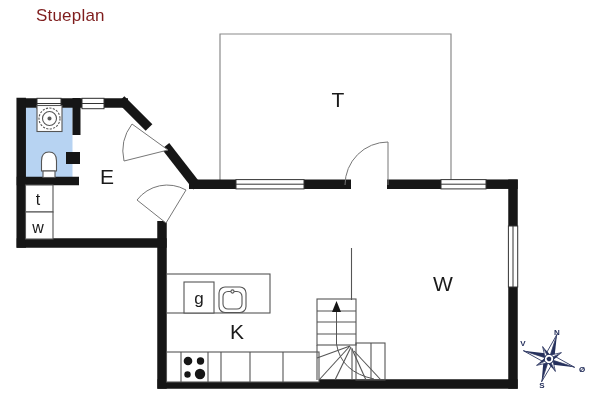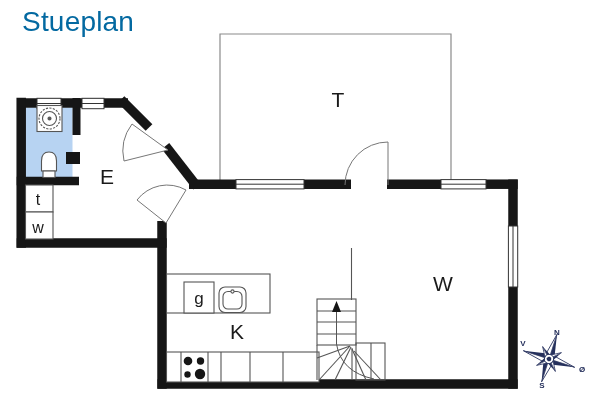--- a/index.html
+++ b/index.html
@@ -1,18 +1,18 @@
 <!DOCTYPE html>
 <html><head>
 <meta charset="utf-8">
 <style>
   html,body{margin:0;padding:0;background:#ffffff;}
   .canvas{position:relative;width:600px;height:400px;background:#ffffff;overflow:hidden;
           font-family:"Liberation Sans",sans-serif;}
-  .title{position:absolute;left:22px;top:6px;font-size:28px;letter-spacing:0.2px;color:#0369a1;}
+  .title{position:absolute;left:36px;top:6px;font-size:17px;letter-spacing:0.2px;color:#7f1d1d;}
   svg{position:absolute;left:0;top:0;}
   text{font-family:"Liberation Sans",sans-serif;fill:#1a1a1a;}
   .room-label{font-size:21px;}
   .small-label{font-size:16px;}
   .tiny-label{font-size:17px;}
   .compass-label{font-size:8px;font-weight:bold;}
 </style>
 </head>
 <body>
 

